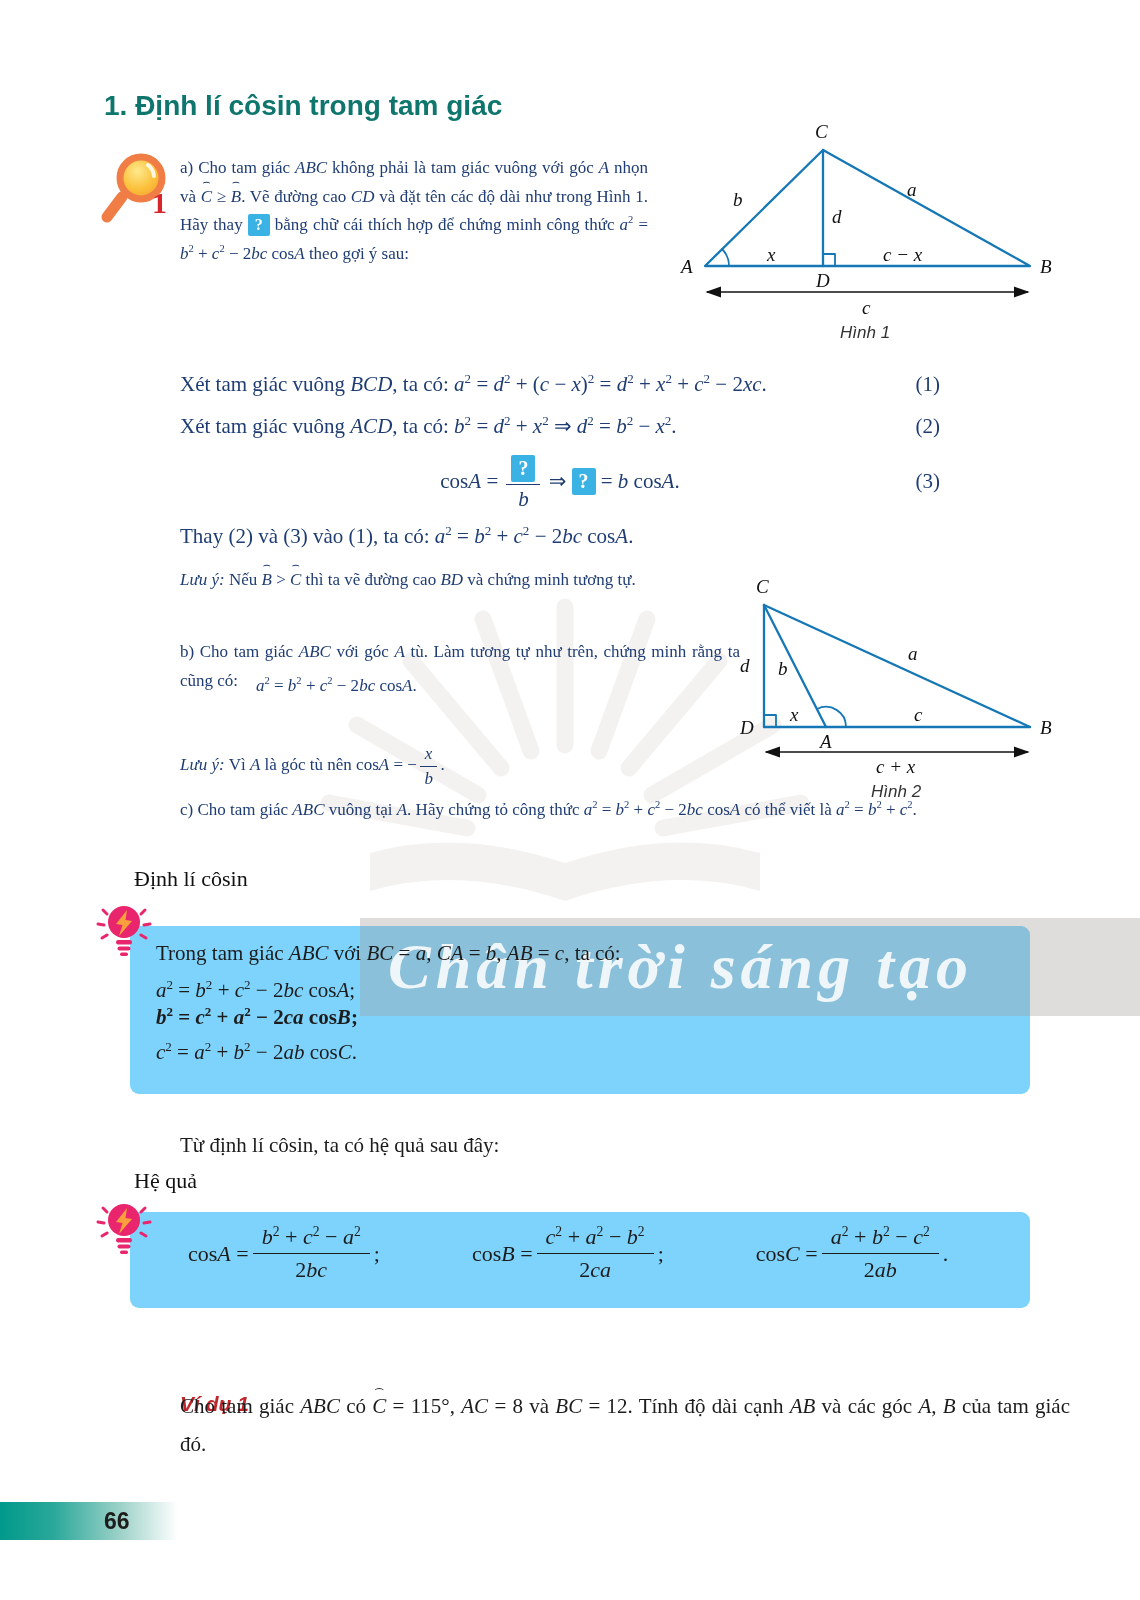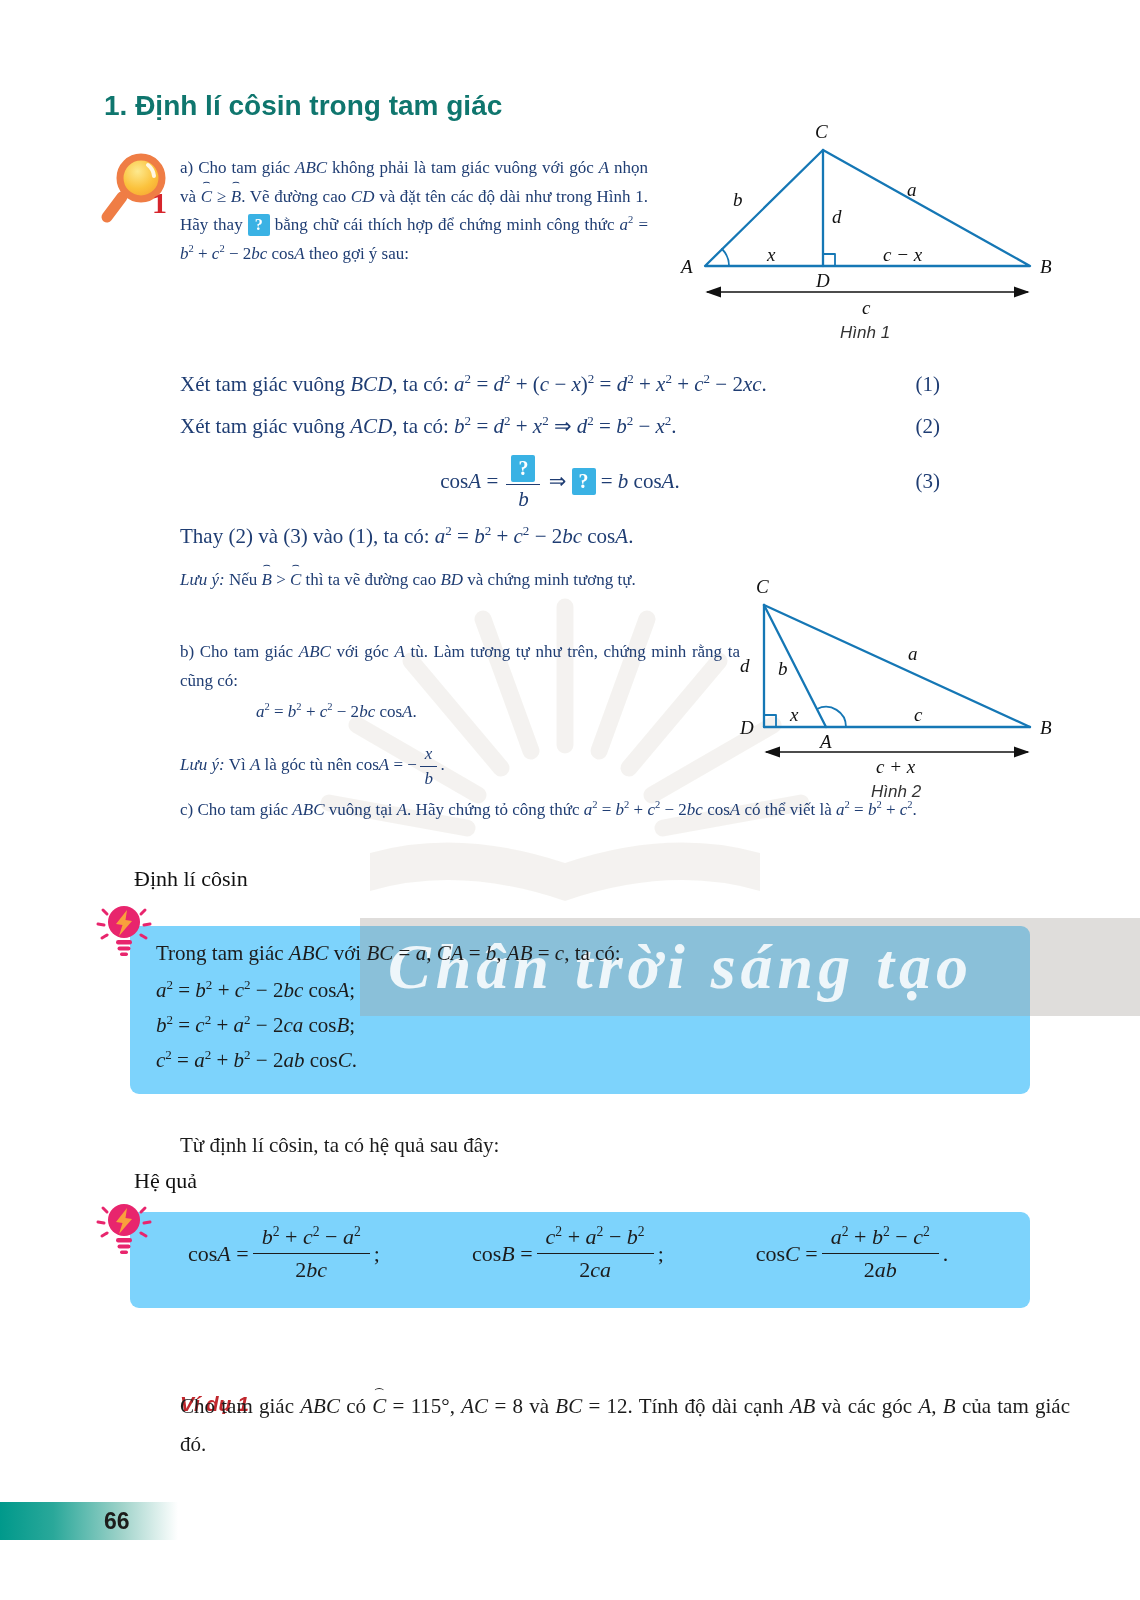--- a/index.html
+++ b/index.html
@@ -142,21 +142,21 @@
     <span style="display:inline-block;vertical-align:middle;line-height:1.3;">cos<i>A</i> = <span class="frac"><span class="num"><span class="qbox">?</span></span><span class="den"><i>b</i></span></span> ⇒ <span class="qbox">?</span> = <i>b</i> cos<i>A</i>.</span>
     <span class="tag">(3)</span>
   </div>
   <div class="step-row" style="top:524px;">
     <span>Thay (2) và (3) vào (1), ta có: <i>a</i><sup>2</sup> = <i>b</i><sup>2</sup> + <i>c</i><sup>2</sup> − 2<i>bc</i> cos<i>A</i>.</span>
   </div>
 
   <div class="abs vtext" style="left:180px;top:638px;width:560px;">b) Cho tam giác <i>ABC</i> với góc <i>A</i> tù. Làm tương tự như trên, chứng minh rằng ta cũng có:</div>
 
   <div class="abs vtext" style="left:180px;top:566px;width:560px;"><i>Lưu ý:</i> Nếu <span class="hat">B</span> &gt; <span class="hat">C</span> thì ta vẽ đường cao <i>BD</i> và chứng minh tương tự.</div>
-  <div class="abs vtext nowrap" style="left:256px;top:698px;"><i>a</i><sup>2</sup> = <i>b</i><sup>2</sup> + <i>c</i><sup>2</sup> − 2<i>bc</i> cos<i>A</i>.</div>
+  <div class="abs vtext nowrap" style="left:256px;top:672px;"><i>a</i><sup>2</sup> = <i>b</i><sup>2</sup> + <i>c</i><sup>2</sup> − 2<i>bc</i> cos<i>A</i>.</div>
 
   <div class="abs vtext nowrap" style="left:180px;top:744px;"><i>Lưu ý:</i> Vì <i>A</i> là góc tù nên cos<i>A</i> = −<span class="frac"><span class="num"><i>x</i></span><span class="den"><i>b</i></span></span>.</div>
 
   <svg class="abs" style="left:728px;top:560px;" width="400" height="245" viewBox="0 0 400 245">
     <defs>
       <marker id="f2ae" markerWidth="10" markerHeight="8" refX="9" refY="3.5" orient="auto">
         <path d="M0 0 L10 3.5 L0 7 Z" fill="#111111"></path>
       </marker>
       <marker id="f2as" markerWidth="10" markerHeight="8" refX="1" refY="3.5" orient="auto">
         <path d="M10 0 L0 3.5 L10 7 Z" fill="#111111"></path>
@@ -183,21 +183,21 @@
   </svg>
 
   <div class="abs vtext" style="left:180px;top:796px;width:876px;">c) Cho tam giác <i>ABC</i> vuông tại <i>A</i>. Hãy chứng tỏ công thức <i>a</i><sup>2</sup> = <i>b</i><sup>2</sup> + <i>c</i><sup>2</sup> − 2<i>bc</i> cos<i>A</i> có thể viết là <i>a</i><sup>2</sup> = <i>b</i><sup>2</sup> + <i>c</i><sup>2</sup>.</div>
 
   <div class="abs blk-head" style="left:134px;top:866px;">Định lí côsin</div>
 
   <div class="abs tbox" style="left:130px;top:926px;width:900px;height:168px;">
     <div class="tbox-inner" style="padding:15px 26px 0 26px;">
       <div>Trong tam giác <i>ABC</i> với <i>BC</i> = <i>a</i>, <i>CA</i> = <i>b</i>, <i>AB</i> = <i>c</i>, ta có:</div>
       <div class="center-line" style="margin-top:12px;"><i>a</i><sup>2</sup> = <i>b</i><sup>2</sup> + <i>c</i><sup>2</sup> − 2<i>bc</i> cos<i>A</i>;</div>
-      <div class="center-line" style="margin-top:10px;"><i>b</i><sup>2</sup> = <i>c</i><sup>2</sup> + <i>a</i><sup>2</sup> − 2<i>ca</i> cos<i>B</i>;</div>
+      <div class="center-line" style="margin-top:2px;font-weight:bold;"><i>b</i><sup>2</sup> = <i>c</i><sup>2</sup> + <i>a</i><sup>2</sup> − 2<i>ca</i> cos<i>B</i>;</div>
       <div class="center-line" style="margin-top:10px;"><i>c</i><sup>2</sup> = <i>a</i><sup>2</sup> + <i>b</i><sup>2</sup> − 2<i>ab</i> cos<i>C</i>.</div>
     </div>
   </div>
 
   <div class="abs wm-ribbon" style="left:360px;top:918px;width:780px;height:98px;"></div>
   <div class="abs wm-script" style="left:388px;top:930px;">Chân trời sáng tạo</div>
 
   <svg class="abs" style="left:96px;top:898px;" width="56" height="66" viewBox="0 0 56 66">
     <g stroke="#e8256d" stroke-width="3" stroke-linecap="round">
       <line x1="7" y1="12" x2="11" y2="16"></line>

